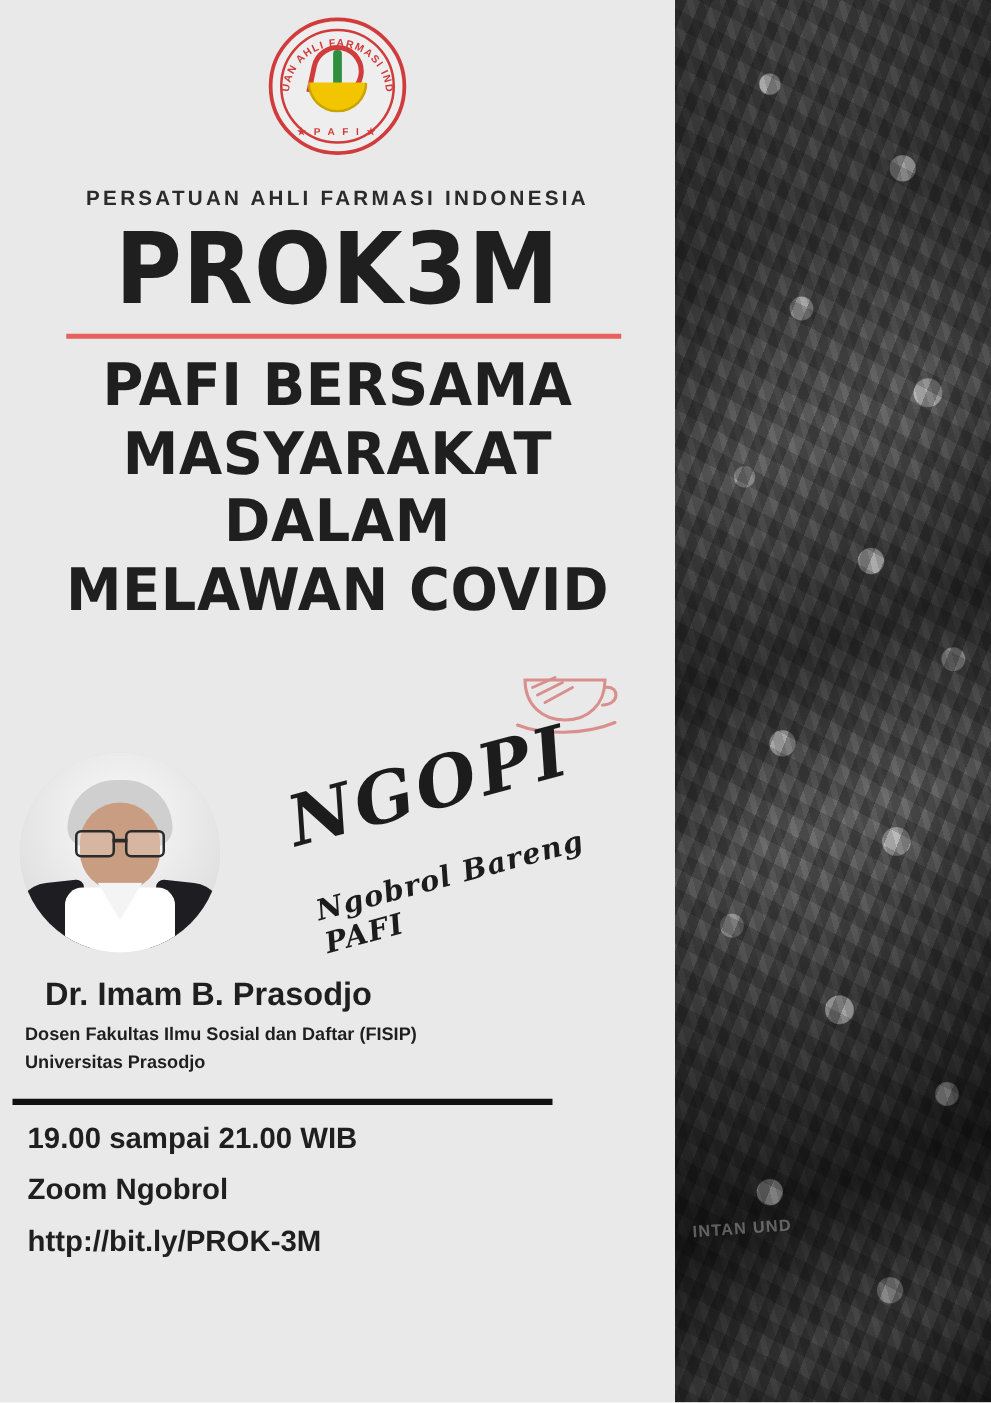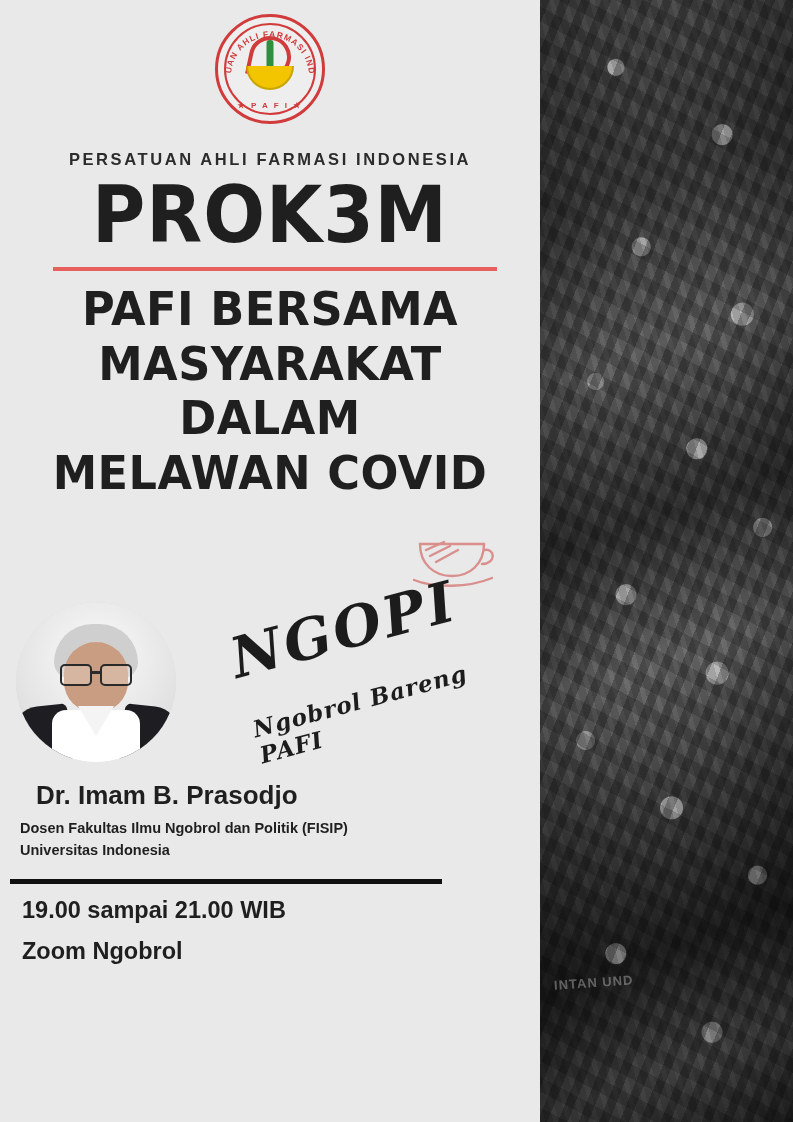--- a/index.html
+++ b/index.html
@@ -431,29 +431,30 @@
       <div class="av-collar"></div>
       <div class="av-glass">
         <div class="lens l"></div>
         <div class="lens r"></div>
         <div class="bridge"></div>
       </div>
     </div>
 
     <div class="speaker-name">Dr. Imam B. Prasodjo</div>
     <div class="speaker-role">
-      <div>Dosen Fakultas Ilmu Ngobrol dan Politik (FISIP)</div>
-      <div>Universitas Indonesia</div>
+      <div>Dosen Fakultas Ilmu Sosial dan Daftar (FISIP)</div>
+      <div>Universitas Prasodjo</div>
     </div>
 
     <div class="black-rule"></div>
 
     <div class="details">
       <div>19.00 sampai 21.00 WIB</div>
       <div>Zoom Ngobrol</div>
+      <div>http://bit.ly/PROK-3M</div>
     </div>
   </div>
 
   <div class="photo-col">
     <div class="bg"></div>
     <div class="crowd"></div>
     <div class="vign"></div>
     <div class="caption">INTAN
 UND</div>
   </div>

